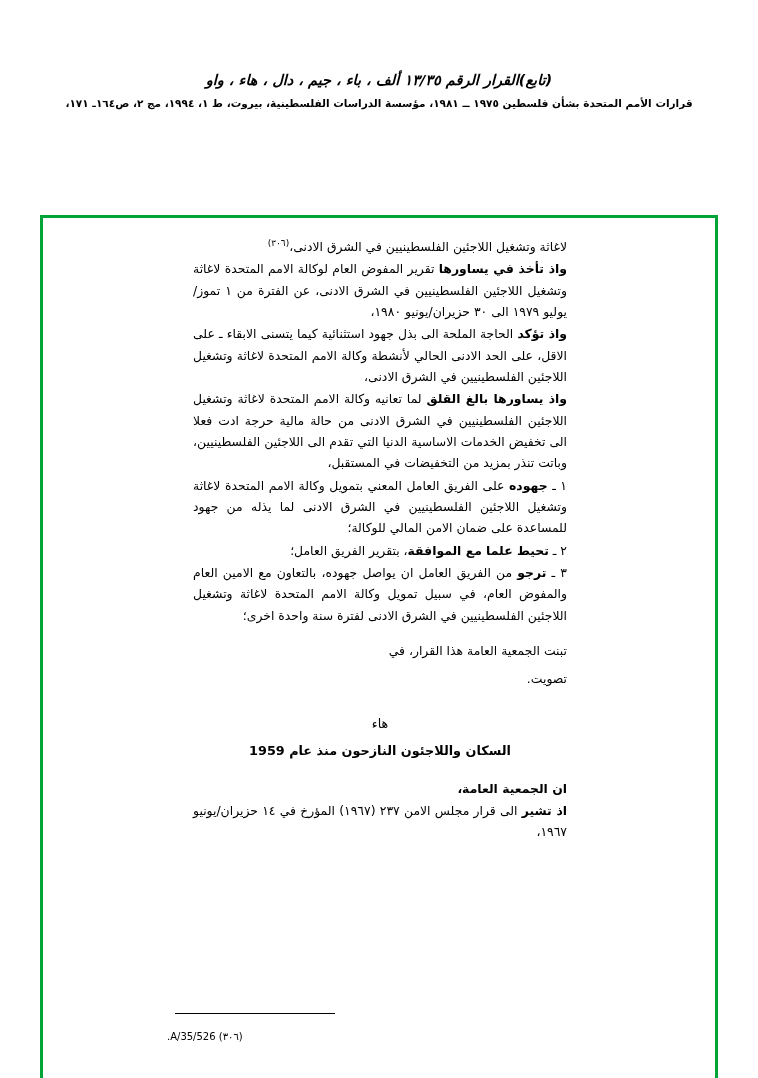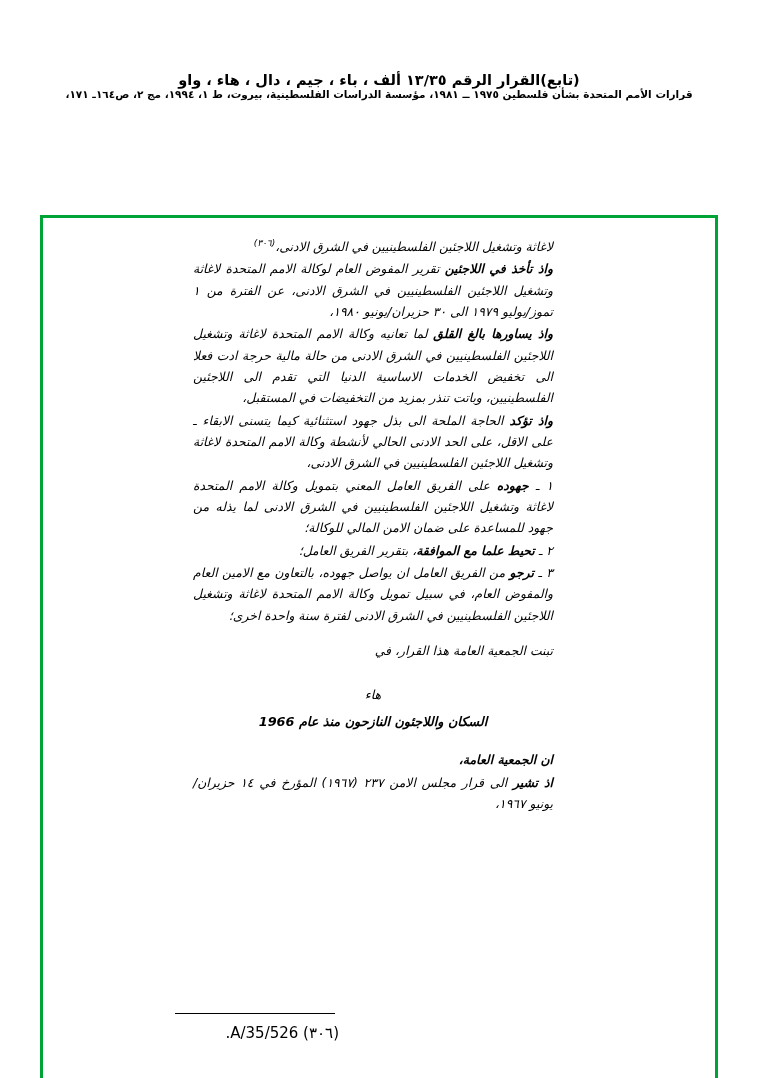--- a/index.html
+++ b/index.html
@@ -24,43 +24,44 @@
   }
   .header {
     text-align: center;
     margin-top: 72px;
   }
   .header-title {
     font-size: 14.5px;
     font-weight: bold;
     letter-spacing: 0px;
     direction: rtl;
+    font-style: italic;
   }
   .header-source {
     font-size: 10.5px;
     font-weight: bold;
+    margin-top: 9px;
     direction: rtl;
   }
   .frame {
     position: absolute;
     top: 143px;
     right: 40px;
     left: 40px;
     height: 880px;
     border: 3px solid #00a335;
     box-sizing: border-box;
   }
   .content {
     position: absolute;
     top: 18px;
-    right: 162px;
+    right: 148px;
     left: 150px;
     direction: rtl;
     text-align: right;
-    font-style: italic;
   }
   p {
     margin: 0;
     font-size: 12.4px;
     line-height: 1.72;
     text-align: justify;
     text-justify: inter-word;
   }
   .b {
     font-weight: bold;
@@ -98,62 +99,63 @@
   .footnote-rule {
     position: absolute;
     bottom: 78px;
     right: 380px;
     width: 160px;
     border-top: 1px solid #000;
   }
   .footnote {
     position: absolute;
     bottom: 50px;
-    right: 376px;
+    right: 368px;
     width: 180px;
-    font-size: 15px;
+    font-size: 10px;
     direction: rtl;
-    text-align: right;
+    text-align: left;
   }
 </style>
 </head>
 <body>
 
 <div class="page">
 
   <div class="header">
     <div class="header-title">(تابع)القرار الرقم ١٣/٣٥ ألف ، باء ، جيم ، دال ، هاء ، واو</div>
     <div class="header-source">قرارات الأمم المتحدة بشأن فلسطين ١٩٧٥ ــ ١٩٨١، مؤسسة الدراسات الفلسطينية، بيروت، ط ١، ١٩٩٤، مج ٢، ص١٦٤ـ ١٧١،</div>
   </div>
 
   <div class="frame">
     <div class="content">
 
       <p class="blk"><span>لاغاثة وتشغيل اللاجئين الفلسطينيين في الشرق الادنى،</span><span class="sup">(٣٠٦)</span></p>
 
-      <p class="blk"><span class="b">واذ تأخذ في اللاجئين</span><span> تقرير المفوض العام لوكالة الامم المتحدة لاغاثة وتشغيل اللاجئين الفلسطينيين في الشرق الادنى، عن الفترة من ١ تموز/يوليو ١٩٧٩ الى ٣٠ حزيران/يونيو ١٩٨٠،</span></p>
+      <p class="blk"><span class="b">واذ تأخذ في يساورها</span><span> تقرير المفوض العام لوكالة الامم المتحدة لاغاثة وتشغيل اللاجئين الفلسطينيين في الشرق الادنى، عن الفترة من ١ تموز/يوليو ١٩٧٩ الى ٣٠ حزيران/يونيو ١٩٨٠،</span></p>
+
+      <p class="blk"><span class="b">واذ تؤكد</span><span> الحاجة الملحة الى بذل جهود استثنائية كيما يتسنى الابقاء ـ على الاقل، على الحد الادنى الحالي لأنشطة وكالة الامم المتحدة لاغاثة وتشغيل اللاجئين الفلسطينيين في الشرق الادنى،</span></p>
 
       <p class="blk"><span class="b">واذ يساورها بالغ القلق</span><span> لما تعانيه وكالة الامم المتحدة لاغاثة وتشغيل اللاجئين الفلسطينيين في الشرق الادنى من حالة مالية حرجة ادت فعلا الى تخفيض الخدمات الاساسية الدنيا التي تقدم الى اللاجئين الفلسطينيين، وباتت تنذر بمزيد من التخفيضات في المستقبل،</span></p>
-
-      <p class="blk"><span class="b">واذ تؤكد</span><span> الحاجة الملحة الى بذل جهود استثنائية كيما يتسنى الابقاء ـ على الاقل، على الحد الادنى الحالي لأنشطة وكالة الامم المتحدة لاغاثة وتشغيل اللاجئين الفلسطينيين في الشرق الادنى،</span></p>
 
       <p class="blk"><span>١ ـ </span><span class="b">جهوده</span><span> على الفريق العامل المعني بتمويل وكالة الامم المتحدة لاغاثة وتشغيل اللاجئين الفلسطينيين في الشرق الادنى لما يذله من جهود للمساعدة على ضمان الامن المالي للوكالة؛</span></p>
 
       <p class="blk"><span>٢ ـ </span><span class="b">تحيط علما مع الموافقة</span><span>، بتقرير الفريق العامل؛</span></p>
 
       <p class="blk"><span>٣ ـ </span><span class="b">ترجو</span><span> من الفريق العامل ان يواصل جهوده، بالتعاون مع الامين العام والمفوض العام، في سبيل تمويل وكالة الامم المتحدة لاغاثة وتشغيل اللاجئين الفلسطينيين في الشرق الادنى لفترة سنة واحدة اخرى؛</span></p>
 
 
       <div class="closing">
         <p>تبنت الجمعية العامة هذا القرار، في</p>
+        <p>تصويت.</p>
       </div>
 
       <div class="sec-label">هاء</div>
 
-      <div class="sec-title">السكان واللاجئون النازحون منذ عام 1966</div>
+      <div class="sec-title">السكان واللاجئون النازحون منذ عام 1959</div>
 
       <p class="center blk"><span class="b">ان الجمعية العامة،</span></p>
 
       <p class="blk"><span class="b">اذ تشير</span><span> الى قرار مجلس الامن ٢٣٧ (١٩٦٧) المؤرخ في ١٤ حزيران/يونيو ١٩٦٧،</span></p>
 
     </div>
 
     <div class="footnote-rule"></div>
     <div class="footnote">(٣٠٦) A/35/526.</div>
   </div>

